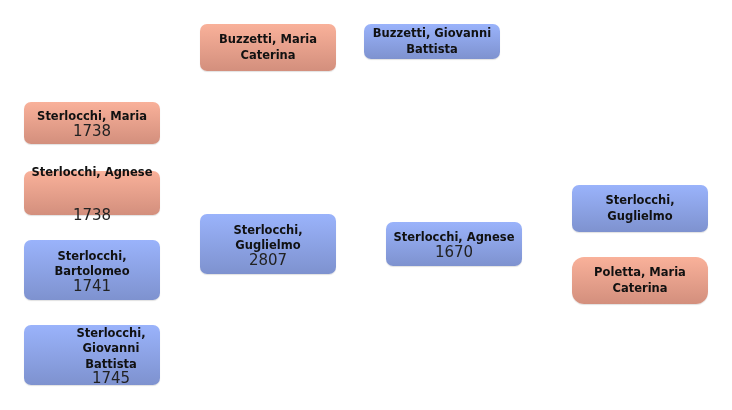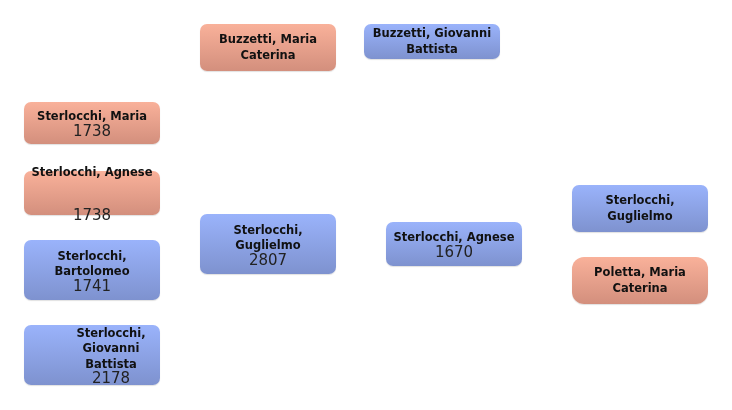--- a/index.html
+++ b/index.html
@@ -38,21 +38,21 @@
   <div class="year">1738</div>
 </div>
 
 <div class="node male" style="left:24px; top:240px; height:60px;">
   <div class="name" style="padding:0 22px;">Sterlocchi, Bartolomeo</div>
   <div class="year">1741</div>
 </div>
 
 <div class="node male" style="left:24px; top:325px; height:60px;padding-left:38px;">
   <div class="name" style="padding:0 4px;">Sterlocchi, Giovanni Battista</div>
-  <div class="year">2178</div>
+  <div class="year">1745</div>
 </div>
 
 <div class="node male" style="left:200px; top:214px; height:60px;">
   <div class="name" style="padding:0 24px;">Sterlocchi, Guglielmo</div>
   <div class="year">2807</div>
 </div>
 
 <div class="node male" style="left:386px; top:222px; height:44px;">
   <div class="name" style="padding:0 2px;">Sterlocchi, Agnese</div>
   <div class="year">1670</div>

